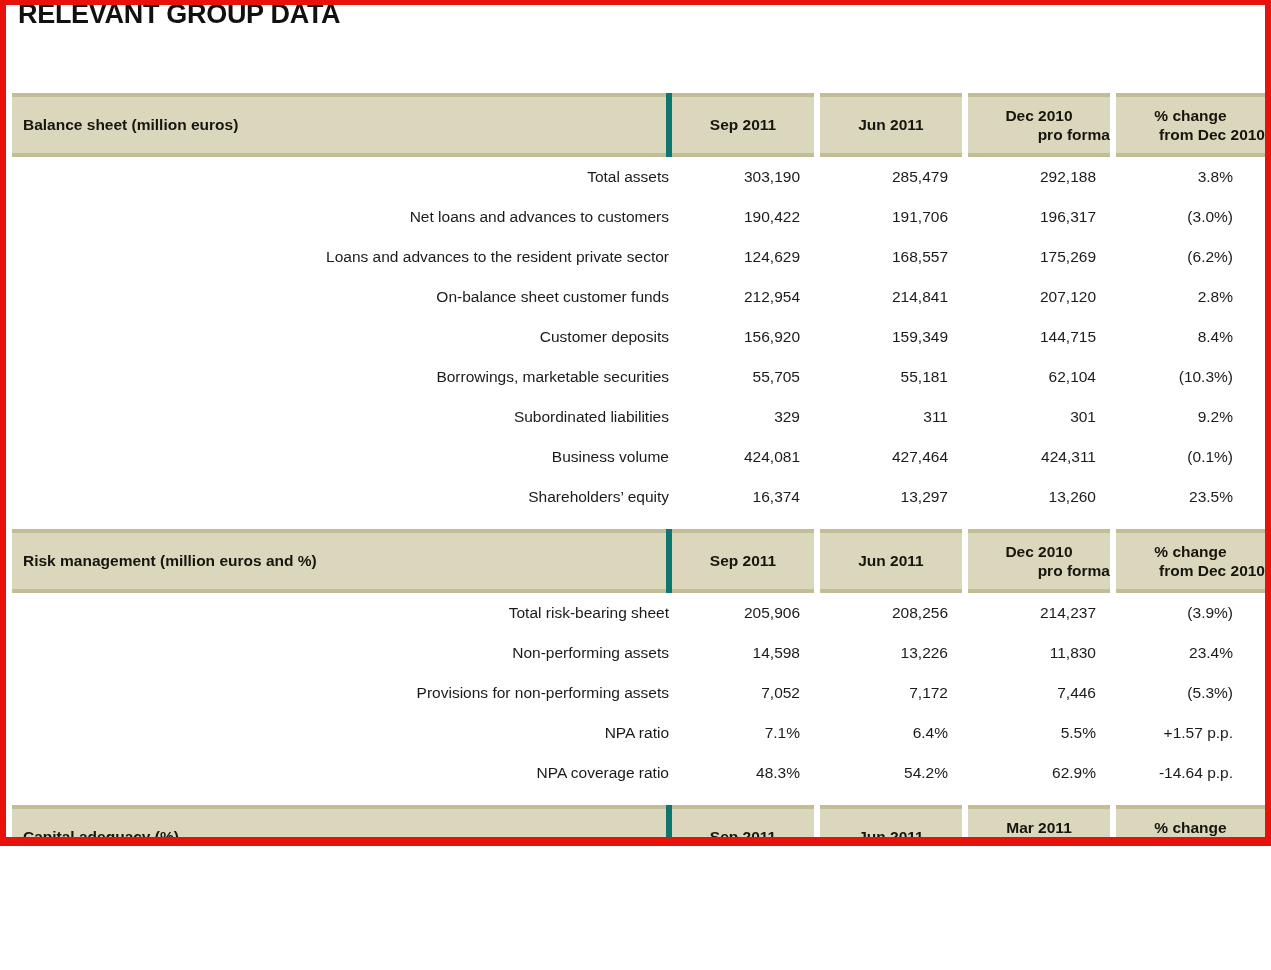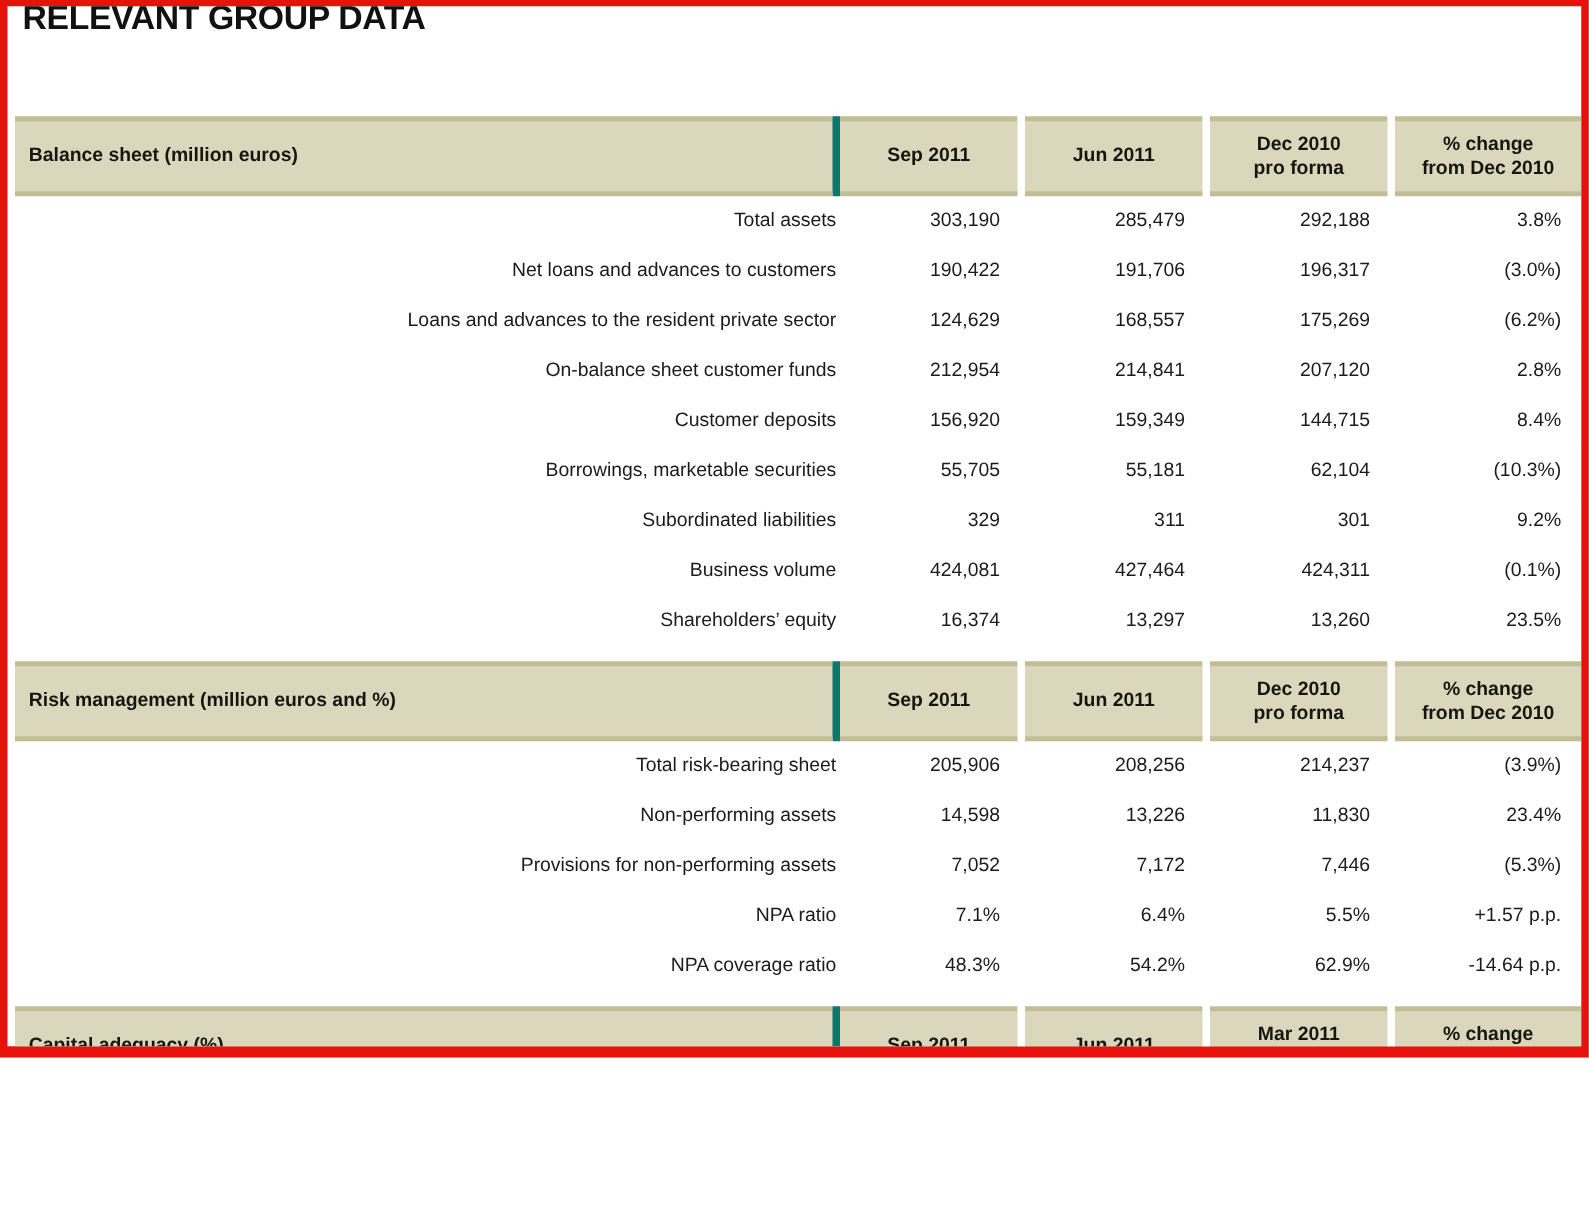--- a/index.html
+++ b/index.html
@@ -77,20 +77,21 @@
   tr.section-head td.head-col {
     text-align: center;
     border-right: 6px solid #ffffff;
     line-height: 1.25;
   }
   tr.section-head td.head-col.last {
     border-right: 0;
   }
   tr.section-head td .l2 {
     display: block;
+    text-align: right;
   }
 
   
   tr.gap td {
     height: 12px;
     padding: 0;
     background: #ffffff;
     border: 0;
   }
 
@@ -105,21 +106,21 @@
     vertical-align: middle;
   }
   tr.data td.label {
     text-align: right;
   }
   tr.data td.val {
     text-align: right;
     padding-right: 17px;
   }
   tr.data td.val.last {
-    padding-right: 16px;
+    padding-right: 32px;
   }
 
   .ind0 { padding-left: 17px; }
   .ind1 { padding-left: 47px; }
   .ind2 { padding-left: 80px; }
 </style>
 </head>
 <body>
 
 <div id="slide">

